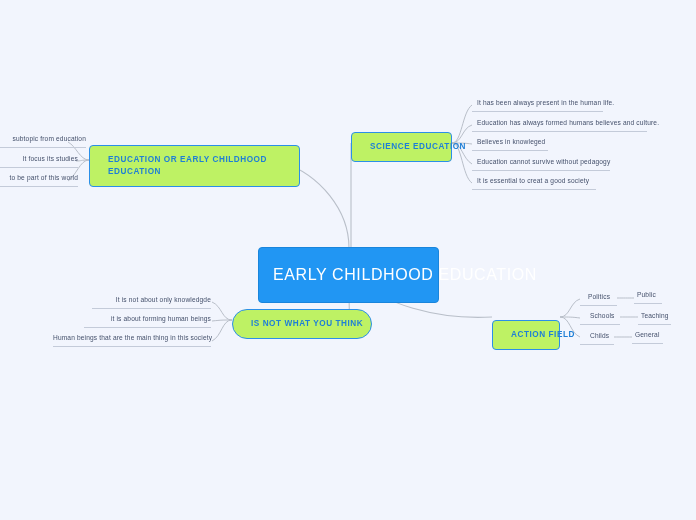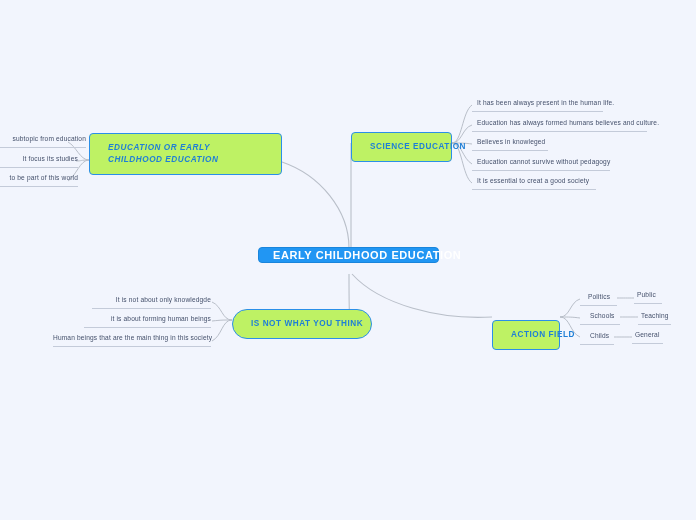--- a/index.html
+++ b/index.html
@@ -32,24 +32,24 @@
     position: absolute;
     box-sizing: border-box;
     white-space: nowrap;
   }
   
   .node-root {
     background: #2196f3;
     border: 1px solid #1a85db;
     border-radius: 4px;
     color: #ffffff;
-    font-weight: bold;
-    font-size: 11px;
+    font-weight: normal;
+    font-size: 16px;
     letter-spacing: 0.6px;
-    padding: 1px 14px;
+    padding: 18px 14px;
     text-align: center;
   }
   
   .node-branch {
     background: #bef264;
     border: 1.6px solid #2b8fe8;
     border-radius: 4px;
     color: #1f7fd6;
     font-weight: bold;
     font-size: 8.2px;
@@ -124,21 +124,21 @@
 
     <g fill="none" stroke="#b9bfc9" stroke-width="1">
       <path d="M 617,298 C 625,298 626,298 634,298"></path>
       <path d="M 620,317 C 628,317 630,317 638,317"></path>
       <path d="M 614,337 C 622,337 624,337 632,337"></path>
     </g>
   </svg>
 
   <div class="node node-root" style="left:258px; top:247px; width:181px;">EARLY CHILDHOOD EDUCATION</div>
 
-  <div class="node node-branch multiline" style="left:89px; top:133px; width:193px;font-style:italic;">EDUCATION OR EARLY CHILDHOOD EDUCATION</div>
+  <div class="node node-branch multiline" style="left:89px; top:145px; width:211px;">EDUCATION OR EARLY CHILDHOOD EDUCATION</div>
 
   <div class="leaf left" style="left:-24px; top:135px; width:110px;">subtopic from education</div>
   <div class="leaf-rule" style="left:-24px; top:147px; width:110px;"></div>
 
   <div class="leaf left" style="left:-8px; top:155px; width:86px;">It focus its studies</div>
   <div class="leaf-rule" style="left:-8px; top:167px; width:86px;"></div>
 
   <div class="leaf left" style="left:-28px; top:174px; width:106px;">to be part of this world</div>
   <div class="leaf-rule" style="left:-28px; top:186px; width:106px;"></div>
 

